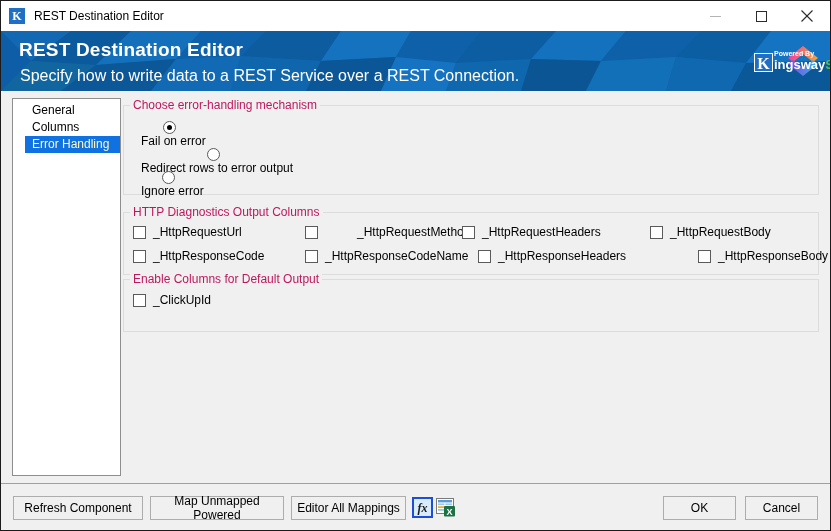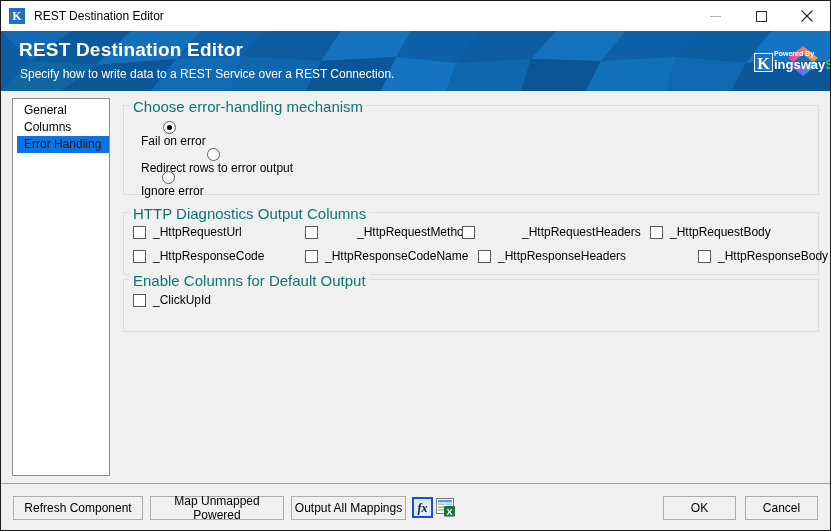--- a/index.html
+++ b/index.html
@@ -86,21 +86,21 @@
     top: 8px;
     font-size: 19px;
     font-weight: bold;
     color: #ffffff;
     letter-spacing: 0.2px;
   }
   .banner-sub {
     position: absolute;
     left: 19px;
     top: 36px;
-    font-size: 12px;
+    font-size: 16px;
     color: #ffffff;
   }
   .logo-wrap {
     position: absolute;
     right: 10px;
     top: 14px;
     display: flex;
     align-items: center;
     gap: 12px;
   }
@@ -138,55 +138,55 @@
     white-space: nowrap;
   }
   .ks-name .kingsway { color: #ffffff; }
   .ks-name .soft { color: #4fc24f; }
 
   
   .sidebar {
     position: absolute;
     left: 11px;
     top: 97px;
-    width: 98px;
+    width: 109px;
     height: 378px;
     background: #ffffff;
     border: 1px solid #8e8e8e;
     box-sizing: border-box;
-    padding: 3px 0 0 4px;
+    padding: 3px 0 0 12px;
     overflow: hidden;
   }
   .side-item {
     font-size: 12px;
     color: #000000;
     padding: 1px 0 1px 7px;
     line-height: 15px;
     white-space: nowrap;
   }
   .side-item.selected {
     background: #0d6efd;
     background: #0f72e0;
-    color: #0f172a;
+    color: #fef9c3;
   }
 
   .groupbox {
     position: absolute;
     border: 1px solid #dcdcdc;
     box-sizing: border-box;
     background: transparent;
   }
   .gb-label {
     position: absolute;
     top: -8px;
     left: 6px;
     background: #f0f0f0;
     padding: 0 3px;
-    font-size: 15px;
-    color: #0f766e;
+    font-size: 12px;
+    color: #be185d;
     white-space: nowrap;
   }
 
   #gb-error   { left: 122px; top: 104px; width: 696px; height: 90px; }
   #gb-http    { left: 122px; top: 211px; width: 696px; height: 63px; }
   #gb-default { left: 122px; top: 278px; width: 696px; height: 53px; }
 
   
   .radio-row {
     position: absolute;
@@ -396,21 +396,21 @@
     <div class="gb-label">HTTP Diagnostics Output Columns</div>
 
     <div class="cb-row" style="left:9px; top:12px;">
       <span class="cbox"></span>
       <span class="cb-label">_HttpRequestUrl</span>
     </div>
     <div class="cb-row" style="left:181px; top:12px;gap:32px;">
       <span class="cbox"></span>
       <span class="cb-label">_HttpRequestMethod</span>
     </div>
-    <div class="cb-row" style="left:338px; top:12px;gap:40px;">
+    <div class="cb-row" style="left:338px; top:12px;">
       <span class="cbox"></span>
       <span class="cb-label">_HttpRequestHeaders</span>
     </div>
     <div class="cb-row" style="left:526px; top:12px;">
       <span class="cbox"></span>
       <span class="cb-label">_HttpRequestBody</span>
     </div>
 
     <div class="cb-row" style="left:9px; top:36px;">
       <span class="cbox"></span>
@@ -436,21 +436,21 @@
       <span class="cbox"></span>
       <span class="cb-label">_ClickUpId</span>
     </div>
   </div>
 
   <div class="footer-sep"></div>
   <div class="footer"></div>
 
   <button class="btn" id="btn-refresh">Refresh Component</button>
   <button class="btn" id="btn-map">Map Unmapped Powered</button>
-  <button class="btn" id="btn-clear">Output All Mappings</button>
+  <button class="btn" id="btn-clear">Editor All Mappings</button>
 
   <div class="icon-btn" id="icon-fx">
     <svg width="17" height="17" viewBox="0 0 17 17">
       <rect x="0" y="0" width="17" height="17" fill="#d9ecfb"></rect>
       <text x="8.5" y="13" font-family="Liberation Serif, serif" font-size="12" font-style="italic" font-weight="bold" fill="#1a1a1a" text-anchor="middle">fx</text>
     </svg>
   </div>
   <div class="icon-btn" id="icon-export">
     <svg width="20" height="19" viewBox="0 0 20 19">
       <rect x="0.5" y="0.5" width="17" height="15" fill="#ffffff" stroke="#7a7a7a"></rect>

